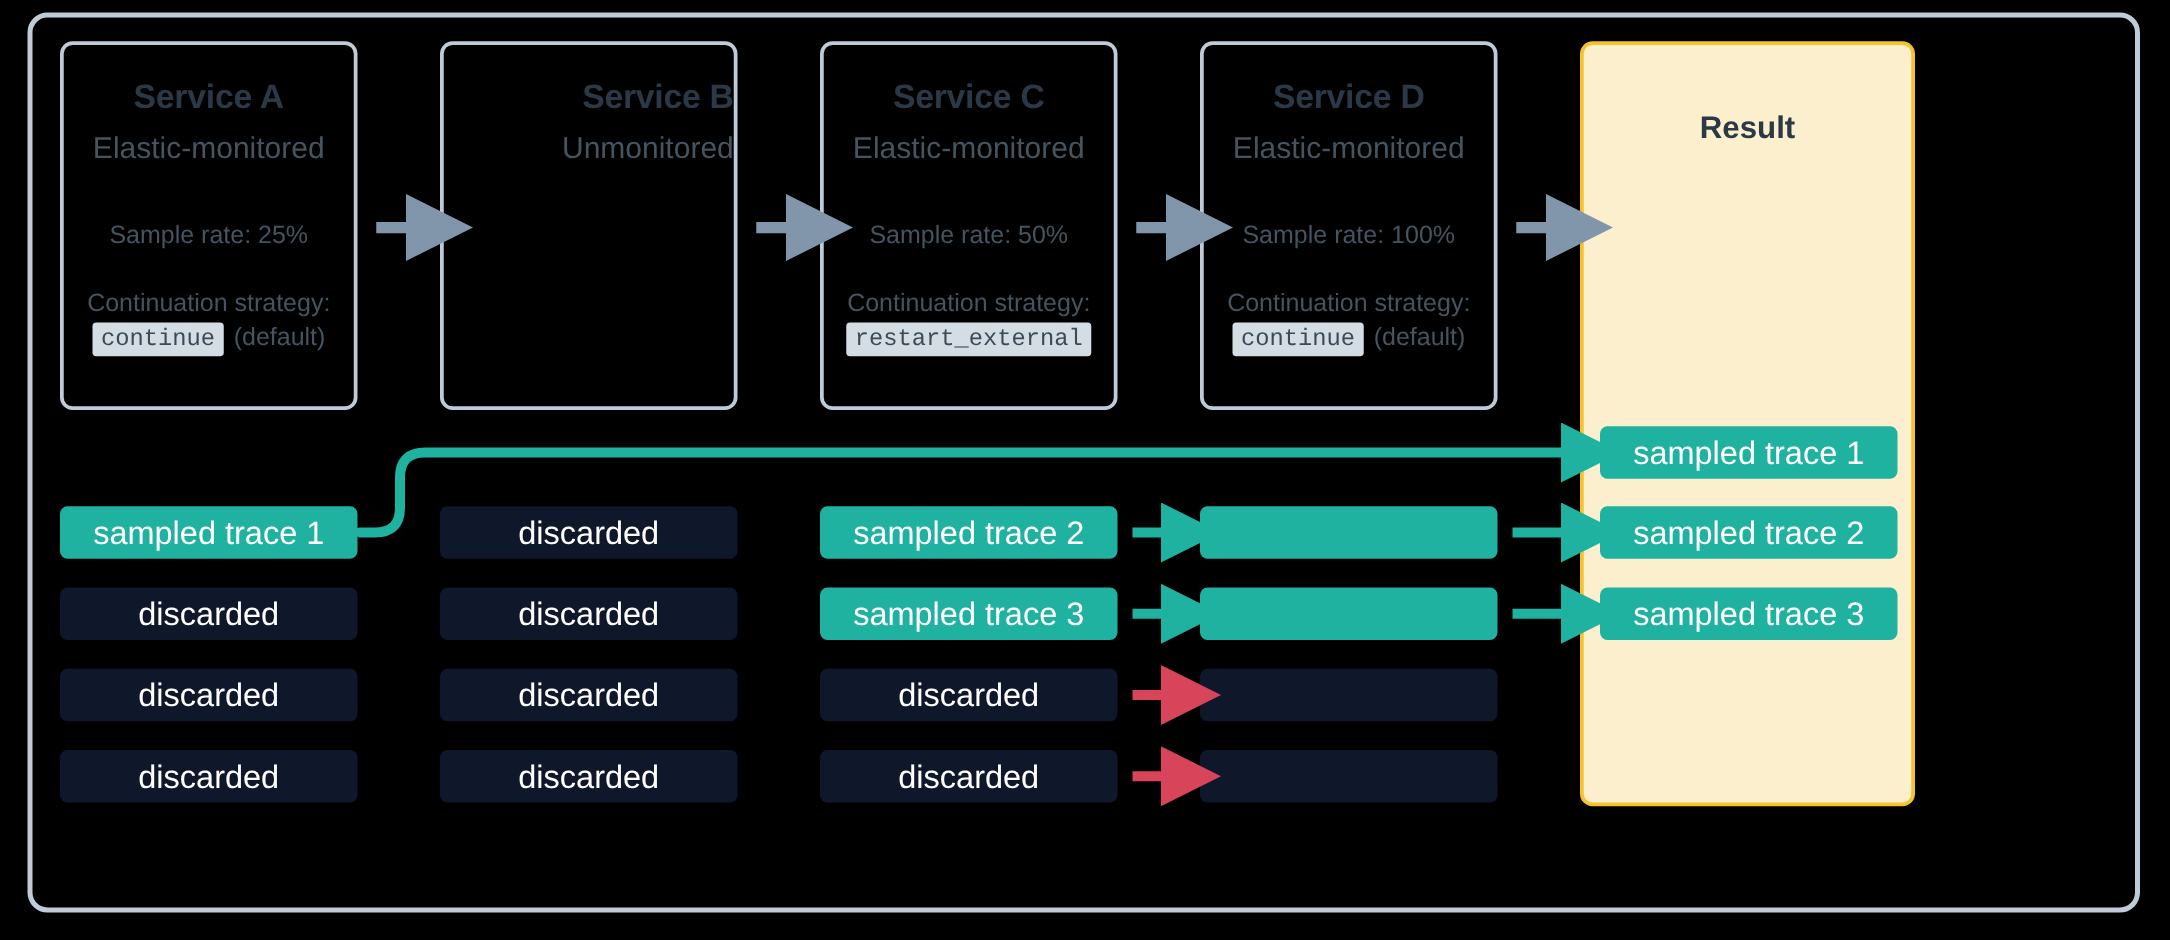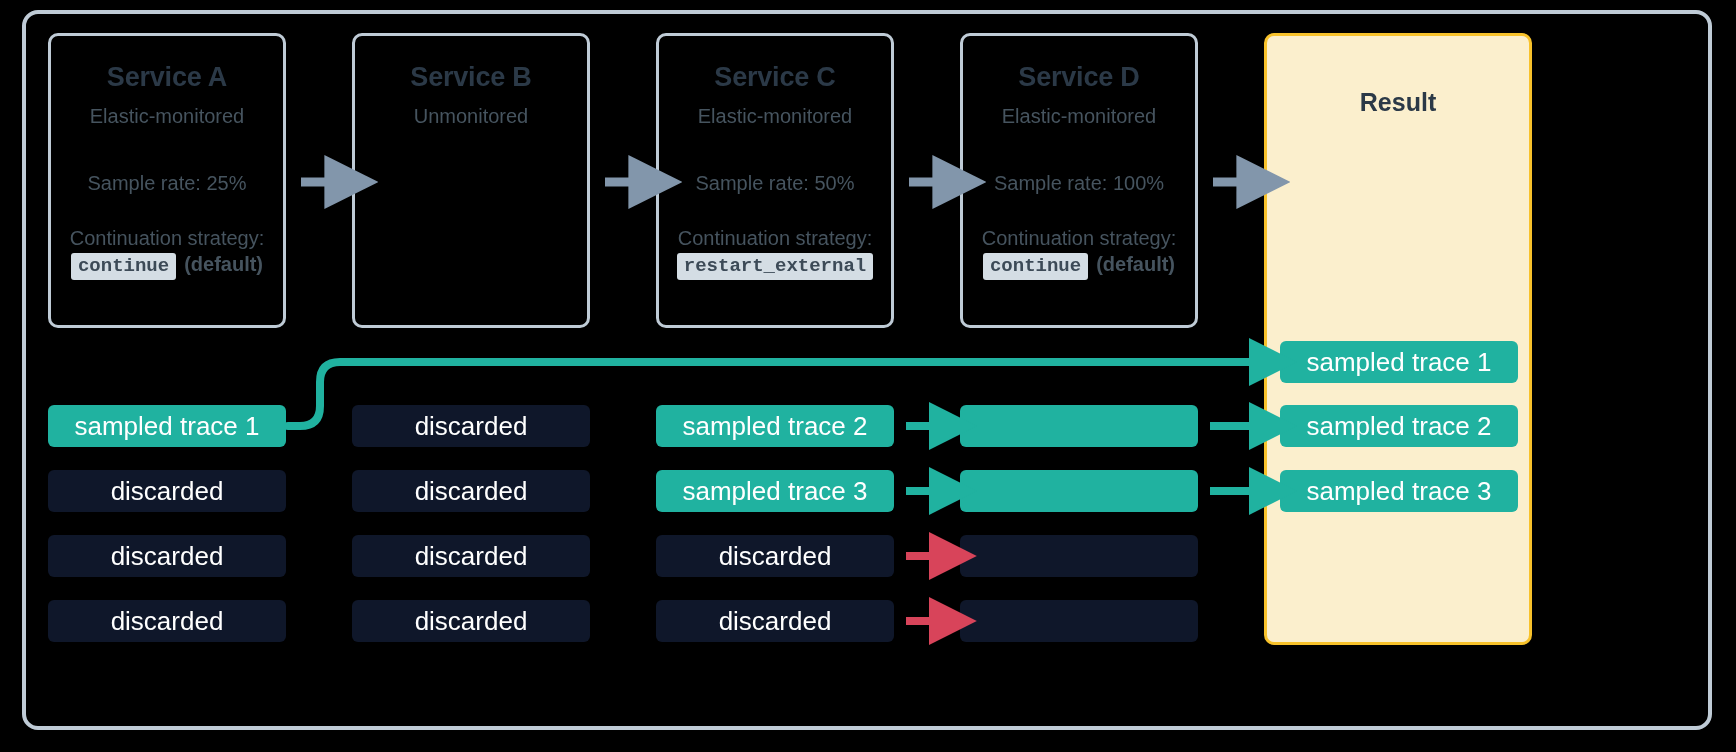--- a/index.html
+++ b/index.html
@@ -41,21 +41,21 @@
   }
   .service-title {
     font-size: 27px;
     font-weight: bold;
     color: #2b3947;
     letter-spacing: -0.2px;
     margin-bottom: 12px;
     text-align: center;
   }
   .service-sub {
-    font-size: 20px;
+    font-size: 24px;
     color: #46545f;
     margin-bottom: 31px;
     text-align: center;
   }
   .service-rate {
     font-size: 20px;
     color: #46545f;
     margin-bottom: 31px;
     text-align: center;
     margin-top: 13px;
@@ -68,21 +68,20 @@
     margin-bottom: 3px;
   }
   .strategy-row {
     display: flex;
     align-items: baseline;
     justify-content: center;
     gap: 8px;
     flex-wrap: nowrap;
     width: 100%;
     padding: 0 4px;
-    font-weight: bold;
   }
   .code-chip {
     font-family: "Liberation Mono", "DejaVu Sans Mono", monospace;
     font-size: 19px;
     background: #d4dde4;
     color: #3c4a57;
     border-radius: 3px;
     padding: 2px 7px 3px 7px;
     white-space: nowrap;
   }
@@ -146,21 +145,21 @@
     <div class="service-title">Service A</div>
     <div class="service-sub">Elastic-monitored</div>
     <div class="service-rate">Sample rate: 25%</div>
     <div class="service-strategy-label">Continuation strategy:</div>
     <div class="strategy-row">
       <span class="code-chip">continue</span>
       <span class="default-note">(default)</span>
     </div>
   </div>
 
-  <div class="service-card" style="left:352px;">
+  <div class="service-card" style="left:352px;align-items:flex-end;">
     <div class="service-title">Service B</div>
     <div class="service-sub">Unmonitored</div>
   </div>
 
   <div class="service-card" style="left:656px;">
     <div class="service-title">Service C</div>
     <div class="service-sub">Elastic-monitored</div>
     <div class="service-rate">Sample rate: 50%</div>
     <div class="service-strategy-label">Continuation strategy:</div>
     <div class="strategy-row">

